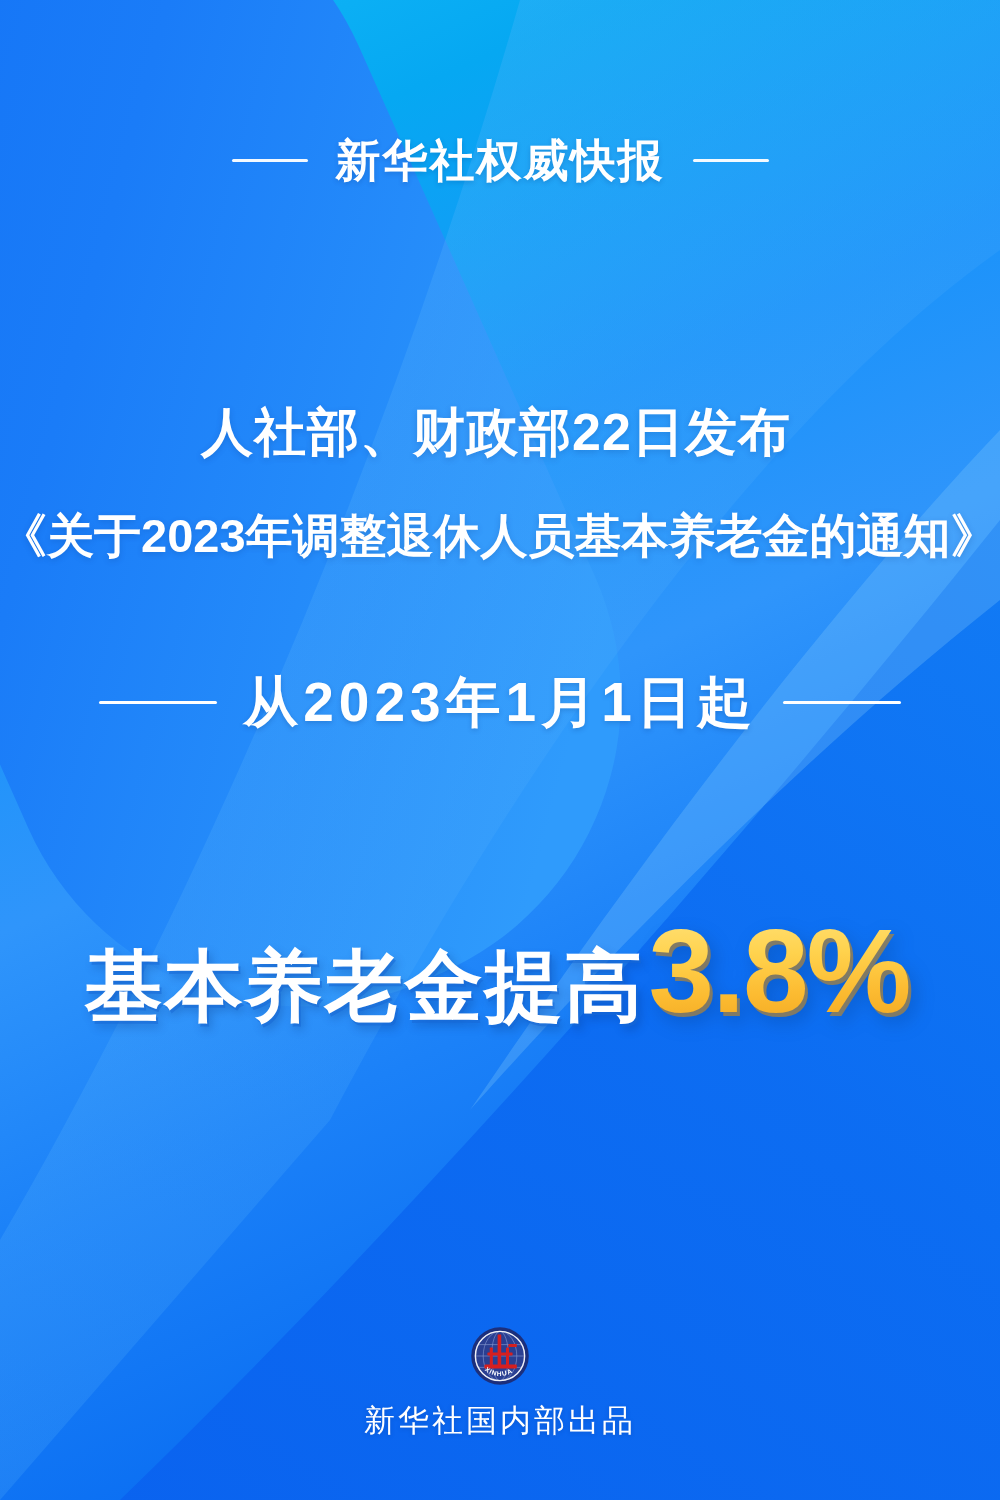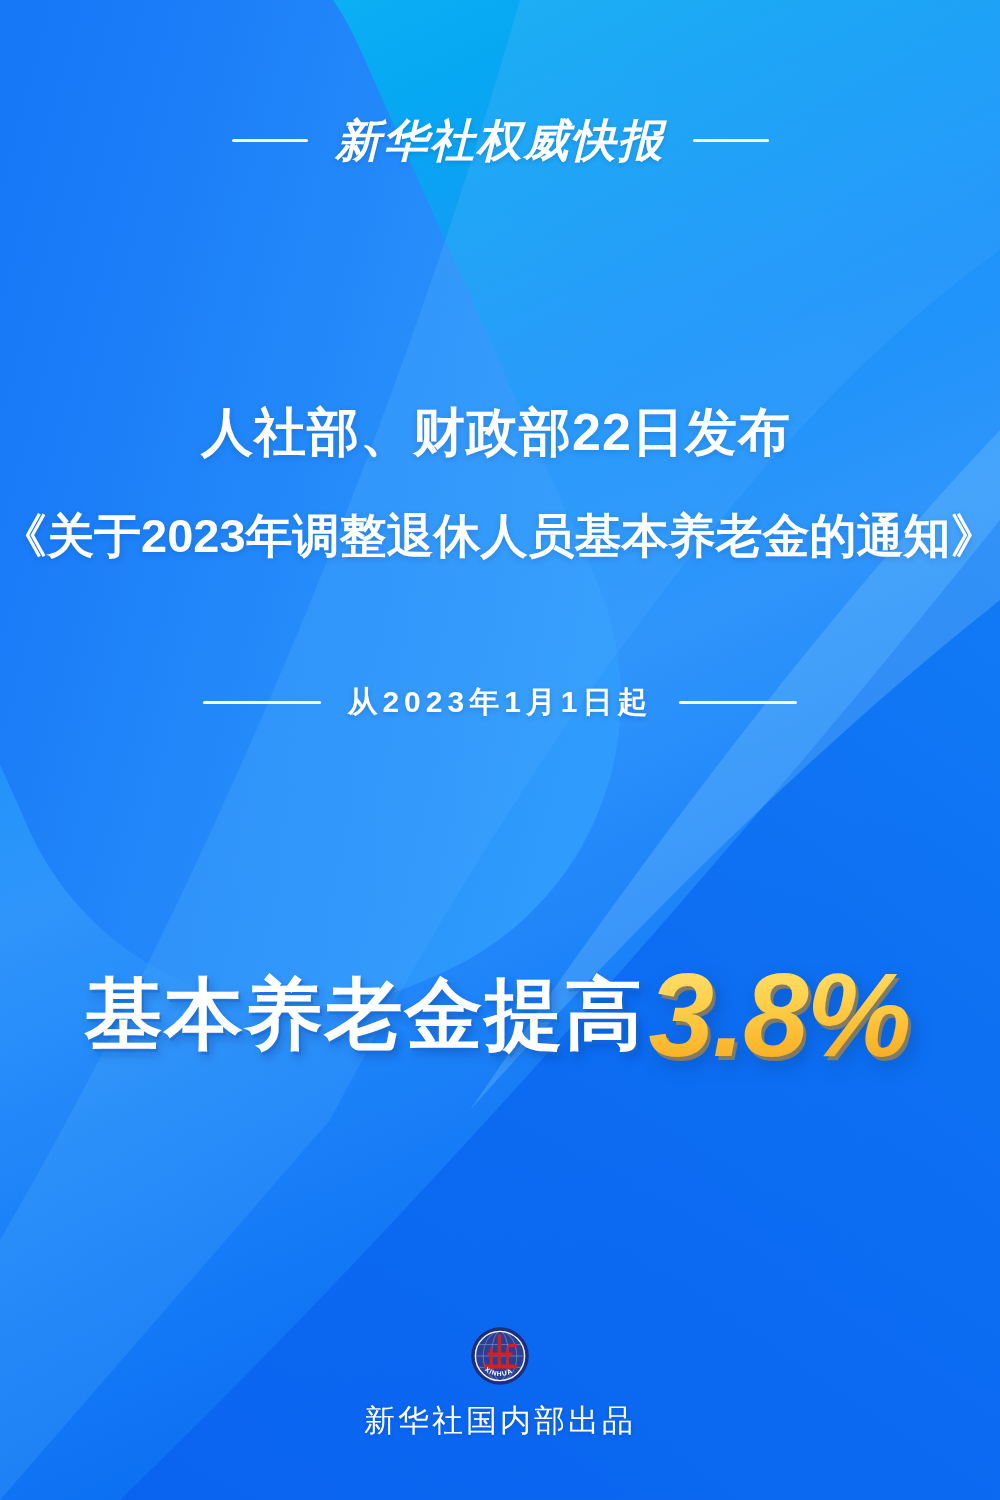--- a/index.html
+++ b/index.html
@@ -32,29 +32,28 @@
     position: absolute;
     inset: 0;
     overflow: hidden;
     pointer-events: none;
   }
   .bg-layer svg { display: block; width: 1000px; height: 1500px; }
 
   
   .header {
     position: absolute;
-    top: 100px;
+    top: 120px;
     left: 0;
     width: 1000px;
     height: 80px;
     display: flex;
     align-items: center;
     justify-content: center;
     gap: 28px;
-    font-style: italic;
   }
   .rule {
     width: 76px;
     height: 3px;
     background: #ffffff;
     opacity: .95;
     border-radius: 2px;
   }
   .header-title {
     font-size: 45px;
@@ -100,59 +99,58 @@
     justify-content: center;
     gap: 26px;
   }
   .date-rule {
     width: 118px;
     height: 3px;
     background: #ffffff;
     border-radius: 2px;
   }
   .date-text {
-    font-size: 30px;
+    font-size: 55px;
     font-weight: bold;
     color: #ffffff;
     letter-spacing: 5px;
     line-height: 1;
     white-space: nowrap;
     text-shadow: 0 2px 5px rgba(0, 45, 120, .22);
   }
 
   
   .headline {
     position: absolute;
     left: 0;
     width: 1000px;
     text-align: center;
     white-space: nowrap;
   }
   .headline-1 { top: 788px; }
   .headline-2 {
-    top: 956px;
-    display: flex;
-    align-items: center;
+    top: 912px;
+    display: flex;
+    align-items: flex-end;
     justify-content: center;
     gap: 4px;
   }
   .hl-white {
     font-size: 78px;
     font-weight: bold;
     color: #ffffff;
     letter-spacing: 2px;
     line-height: 1.1;
     text-shadow:
       2px 3px 0 rgba(24, 104, 214, .55),
       4px 6px 10px rgba(0, 40, 110, .28);
   }
   .hl-gold {
     font-size: 118px;
     font-weight: bold;
-    font-style: italic;
     line-height: 1;
     letter-spacing: -2px;
     background: linear-gradient(178deg, #ffe27a 0%, #ffd24d 36%, #fcbb31 68%, #f0a51f 100%);
     -webkit-background-clip: text;
     background-clip: text;
     color: transparent;
     -webkit-text-fill-color: transparent;
     filter: drop-shadow(3px 4px 0 rgba(214, 140, 16, .58))
             drop-shadow(5px 7px 9px rgba(0, 45, 110, .28));
     padding-right: 6px;

